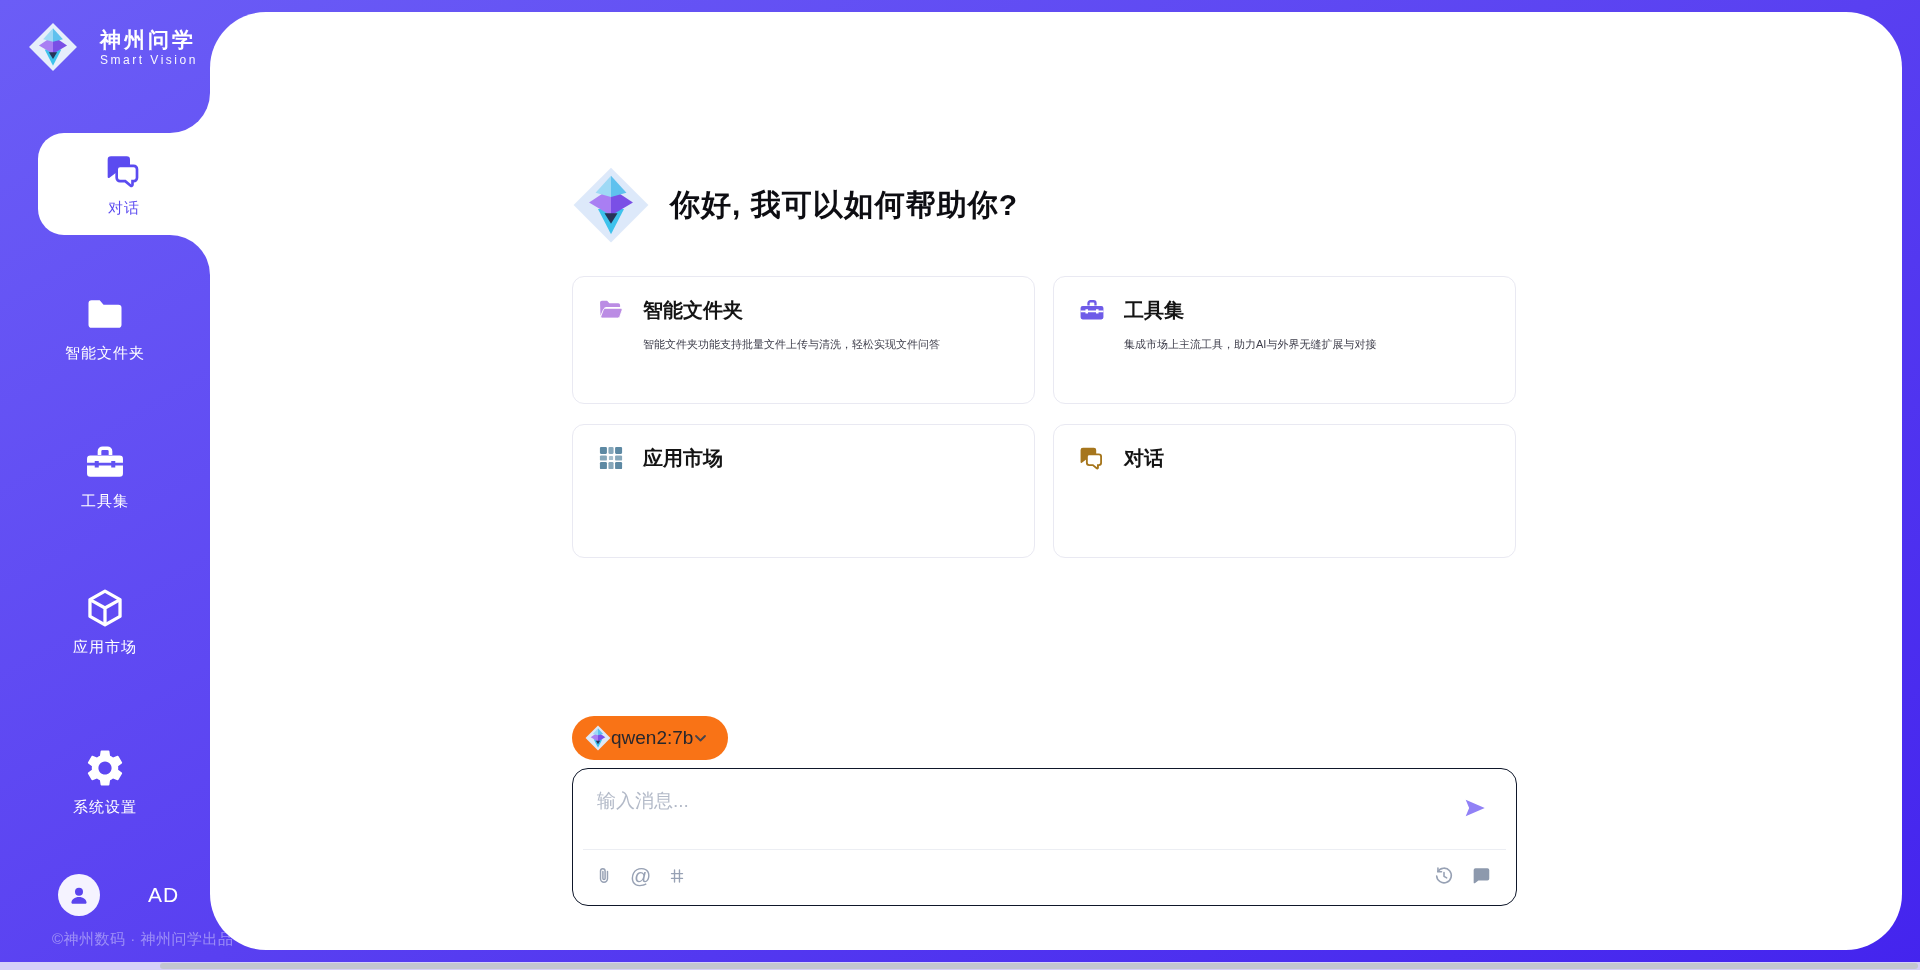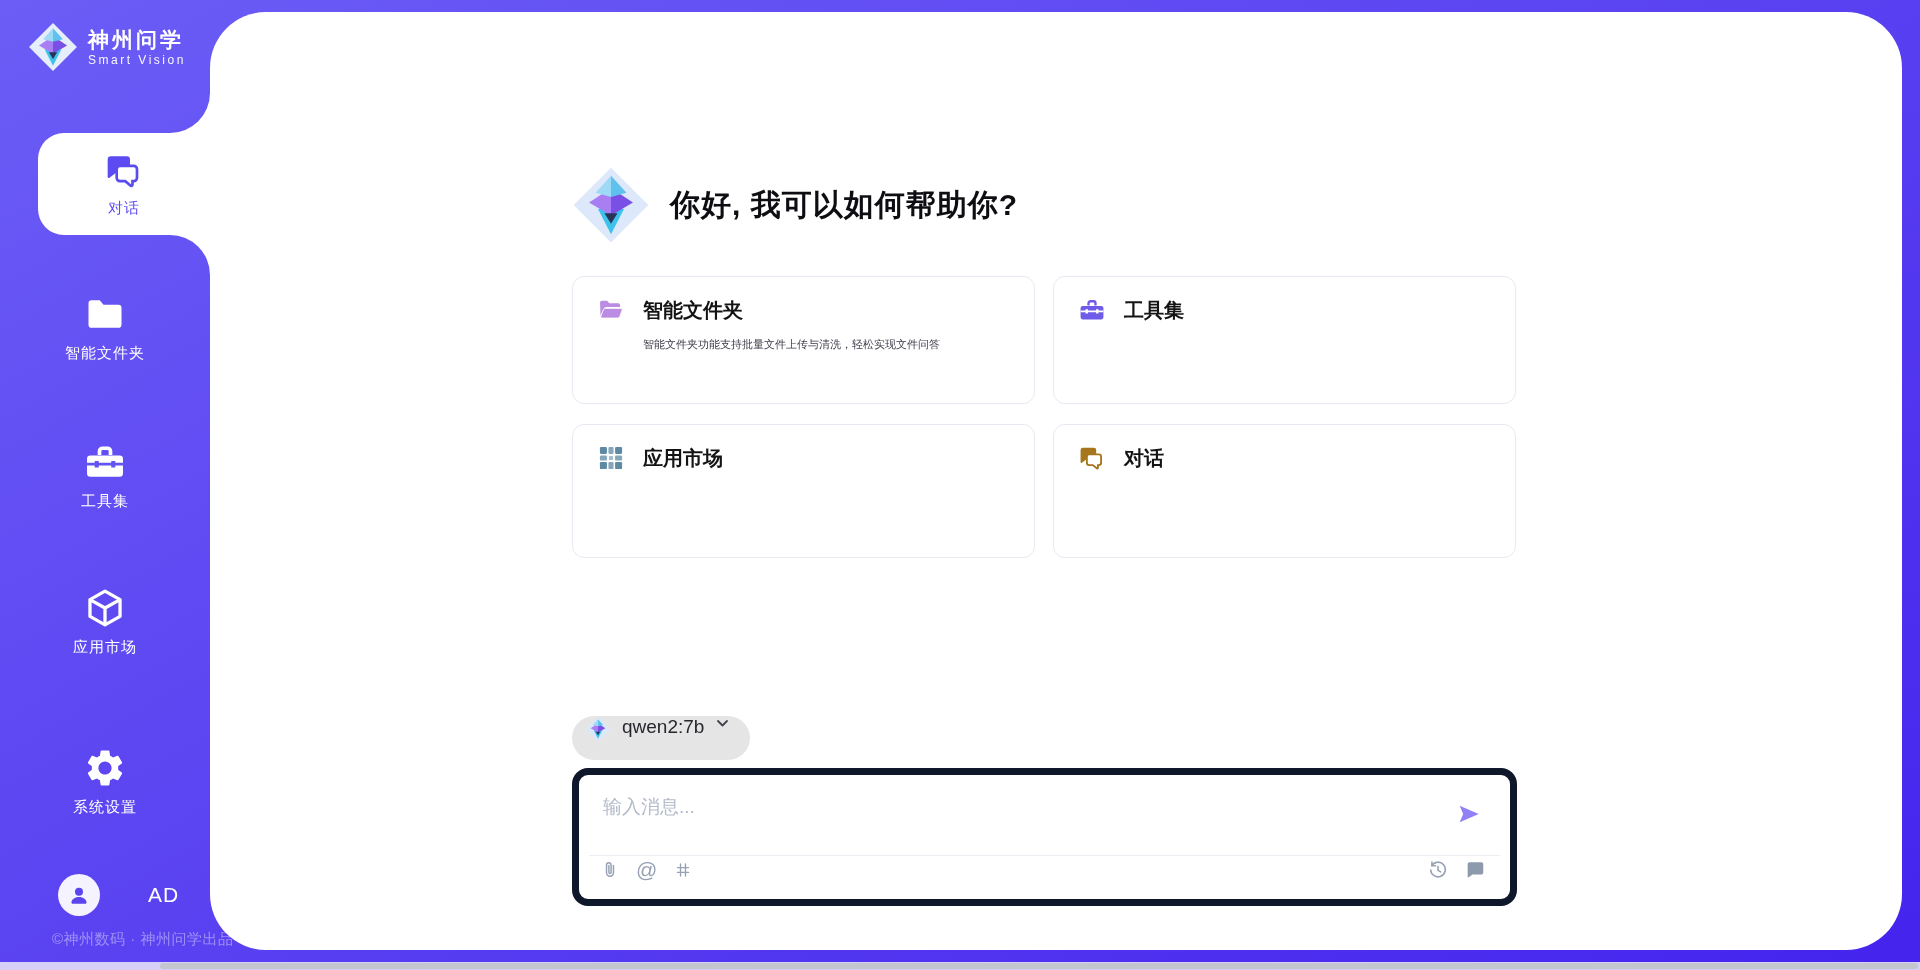--- a/index.html
+++ b/index.html
@@ -16,21 +16,21 @@
   }
 
   
   .main-panel{
     position:absolute; left:210px; top:12px; right:18px; bottom:20px;
     background:#ffffff; border-radius:56px;
   }
 
   
   .logo-row{ position:absolute; left:28px; top:22px; display:flex; align-items:center; }
-  .logo-text{ margin-left:10px; color:#fff; }
+  .logo-text{ margin-left:22px; color:#fff; }
   .brand-name{ font-size:21px; font-weight:700; letter-spacing:3px; line-height:26px;}
   .brand-sub{ font-size:12px; letter-spacing:2.5px; opacity:.95; }
 
   .nav-active{
     position:absolute; left:38px; top:133px; width:172px; height:102px;
     background:#fff; border-radius:26px 0 0 26px;
     display:flex; flex-direction:column; align-items:center; justify-content:center; gap:8px;
     color:#5b4bf0; cursor:pointer;
   }
   .notch{ position:absolute; left:170px; width:40px; height:40px; background:#fff; }
@@ -74,29 +74,29 @@
   .card-title{ font-size:20px; font-weight:700; color:#141414; }
   .card-desc{ margin-top:7px; padding-left:46px; font-size:11px; line-height:26px; color:#3d3d4a; }
   .ic-folder-open{ color:#bb8ce4; }
   .ic-toolbox{ color:#6e5be8; }
   .ic-grid{ color:#5d89a3; }
   .ic-chat-amber{ color:#a6761d; }
 
   
   .model-pill{
     position:absolute; left:572px; top:716px; height:44px;
-    display:inline-flex; gap:11px;
-    background:#e5e5e5; border-radius:22px; padding:0 20px 0 13px; cursor:pointer;
+    display:inline-flex; align-items:center; gap:0;
+    background:#f97316; border-radius:22px; padding:0 20px 0 13px; cursor:pointer;
   }
   .model-name{ font-size:19px; color:#27272e; }
 
   
   .composer{
     position:absolute; left:572px; top:768px; width:945px; height:138px;
-    background:#fff; border:7px solid #0f172a; border-radius:16px;
+    background:#fff; border:1px solid #0f172a; border-radius:16px;
   }
   .composer textarea{
     position:absolute; left:24px; top:18px; right:70px; height:56px;
     border:none; outline:none; resize:none; background:transparent;
     font-size:19px; line-height:28px; color:#333; font-family:inherit;
   }
   .composer textarea::placeholder{ color:#b3bac8; }
   .send-btn{ position:absolute; right:28px; top:26px; width:26px; height:26px;
     color:#9181f6; cursor:pointer; background:none; border:none; }
   .composer-divider{ position:absolute; left:10px; right:10px; top:80px;
@@ -244,20 +244,21 @@
       <span class="ic-toolbox">
         <svg width="28" height="28" viewBox="0 0 24 24">
           <path d="M9 8.2V6.2a1.7 1.7 0 0 1 1.7-1.7h2.6A1.7 1.7 0 0 1 15 6.2v2" fill="none" stroke="currentColor" stroke-width="2"></path>
           <path d="M4 8.5h16a1.8 1.8 0 0 1 1.8 1.8v8a1.8 1.8 0 0 1-1.8 1.8H4a1.8 1.8 0 0 1-1.8-1.8v-8A1.8 1.8 0 0 1 4 8.5z" fill="currentColor"></path>
           <path d="M2.2 13.2h19.6" stroke="#fff" stroke-width="1.5"></path>
           <path d="M7.5 11.4v3.6M16.5 11.4v3.6" stroke="#fff" stroke-width="2.2"></path>
         </svg>
       </span>
       <span class="card-title">工具集</span>
     </div>
+    <div class="card-desc">集成市场上主流工具，助力AI与外界无缝扩展与对接</div>
   </div>
 
   <div class="feature-card">
     <div class="card-head">
       <span class="ic-grid">
         <svg width="28" height="28" viewBox="0 0 24 24" fill="currentColor">
           <rect x="2.5" y="2.5" width="6" height="6" rx="1"></rect>
           <rect x="9.8" y="2.5" width="4.4" height="6" rx="1" opacity=".75"></rect>
           <rect x="15.5" y="2.5" width="6" height="6" rx="1"></rect>
           <rect x="2.5" y="9.8" width="6" height="4.4" rx="1" opacity=".75"></rect>

